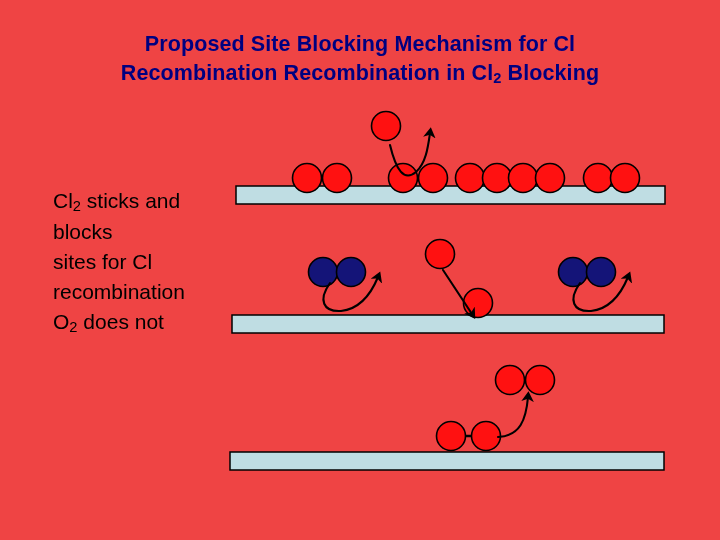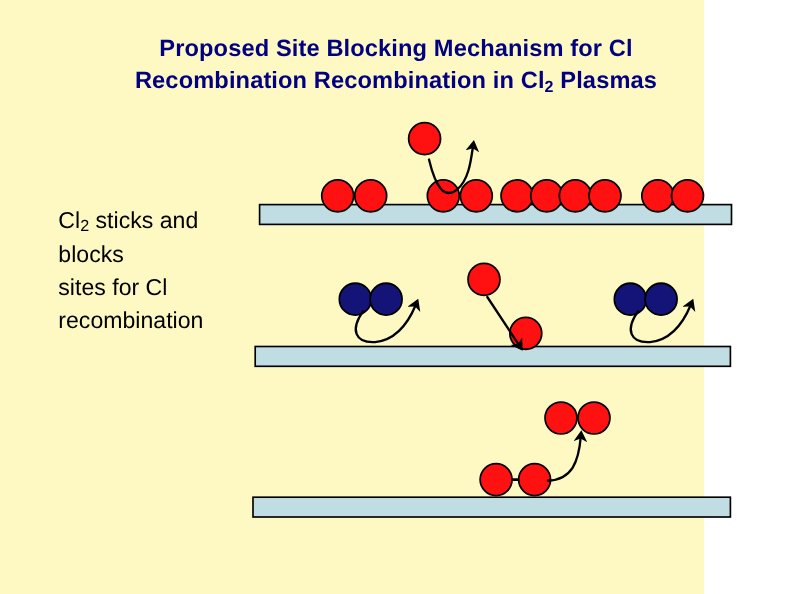--- a/index.html
+++ b/index.html
@@ -10,23 +10,23 @@
   body {
     width: 720px;
     height: 540px;
     position: relative;
     overflow: hidden;
     font-family: "Liberation Sans", sans-serif;
   }
   #slide {
     position: absolute;
     inset: 0;
-    width: 640px;
+    width: 720px;
     height: 540px;
-    background: #fef9c3;
+    background: #ef4444;
   }
   #title {
     position: absolute;
     left: 60px;
     top: 30px;
     width: 600px;
     text-align: center;
     font-family: "Liberation Sans", sans-serif;
     font-size: 21.5px;
     font-weight: bold;
@@ -60,26 +60,27 @@
     top: 0;
     width: 720px;
     height: 540px;
   }
 </style>
 </head>
 <body>
 
 <div id="slide">
 
-  <div id="title"><span>Proposed Site Blocking Mechanism for Cl</span><br><span>Recombination Recombination in Cl</span><sub>2</sub><span> Plasmas</span></div>
+  <div id="title"><span>Proposed Site Blocking Mechanism for Cl</span><br><span>Recombination Recombination in Cl</span><sub>2</sub><span> Blocking</span></div>
 
   <div class="caption" id="caption-cl2"><span>Cl</span><sub>2</sub><span> sticks and blocks
 sites for Cl
 recombination</span></div>
 
+  <div class="caption" id="caption-o2"><span>O</span><sub>2</sub><span> does not</span></div>
 
   <svg id="diagram" viewBox="0 0 720 540">
     <defs>
       <marker id="arrowhead" markerWidth="7" markerHeight="7" refX="2.2" refY="3" orient="auto" markerUnits="strokeWidth">
         <path d="M0,0 L5,3 L0,6 L1.4,3 z" fill="#000000"></path>
       </marker>
     </defs>
     <g id="diagram-layer">
         <g>
           <rect x="236" y="186" width="429" height="18" fill="#bfdde3" stroke="#000000" stroke-width="1.5"></rect>

